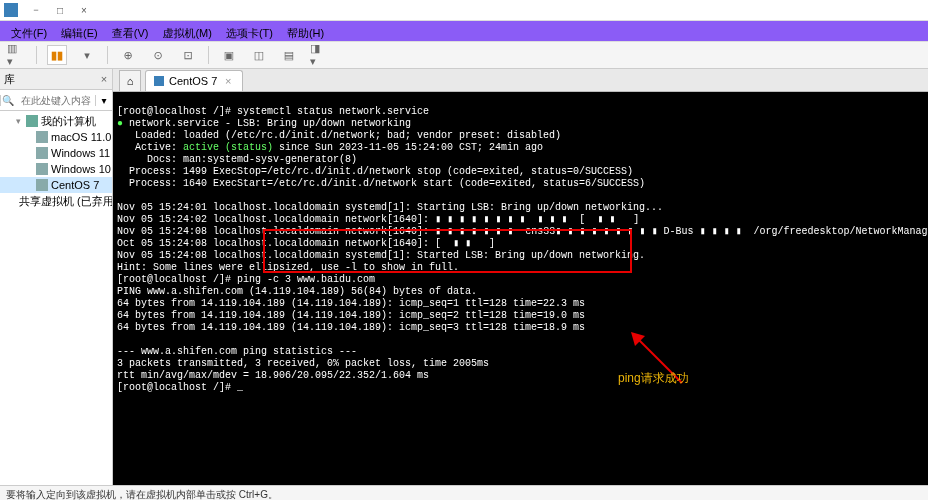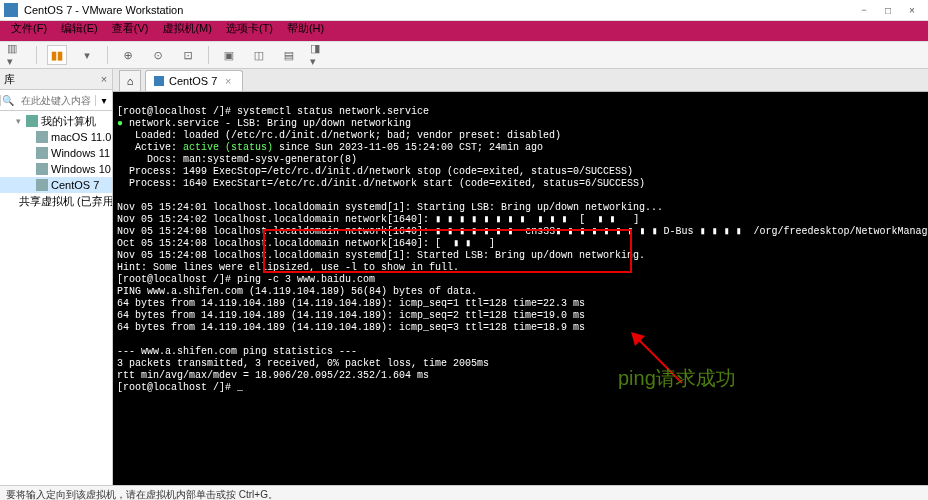--- a/index.html
+++ b/index.html
@@ -1,20 +1,20 @@
 <!DOCTYPE html>
 <html><head>
 <meta charset="utf-8">
 <style>
 html,body{margin:0;padding:0;width:928px;height:500px;font-family:"Microsoft YaHei","SimSun",sans-serif;font-size:11px;background:#f0f0f0;color:#000;overflow:hidden}
 .titlebar{height:20px;background:#fff;display:flex;align-items:center;padding:0 4px;border-bottom:1px solid #ddd}
 .titlebar .icon{width:14px;height:14px;background:#3a7fb8;margin-right:6px}
 .titlebar .title{flex:1;font-size:11px}
 .titlebar .winbtn{width:24px;height:16px;display:flex;align-items:center;justify-content:center;font-size:10px;color:#555}
-.menubar{height:20px;background:#be185d;display:flex;align-items:flex-start;padding:0 4px;border-bottom:1px solid #ddd}
+.menubar{height:20px;background:#8b5cf6;display:flex;align-items:flex-end;padding:0 4px;border-bottom:1px solid #ddd}
 .menubar .mitem{padding:0 7px;cursor:default}
 .toolbar{height:26px;background:#f5f5f5;display:flex;align-items:center;padding:0 6px;gap:10px;border-bottom:1px solid #ccc}
 .toolbar .sep{width:1px;height:18px;background:#ccc}
 .toolbar .tbtn{width:18px;height:18px;display:flex;align-items:center;justify-content:center;color:#666;border:1px solid transparent}
 .toolbar .tbtn.hl{border-color:#ccc;background:#fff}
 .body{display:flex;height:calc(500px - 20px - 20px - 26px - 18px)}
 .side{width:112px;background:#fff;border-right:1px solid #ccc;display:flex;flex-direction:column}
 .side-head{height:20px;background:#eee;display:flex;align-items:center;border-bottom:1px solid #ccc}
 .side-head .lbl{flex:1;padding-left:4px;font-size:11px}
 .side-head .x{width:16px;text-align:center;color:#666}
@@ -35,29 +35,28 @@
 .tab .dot{width:10px;height:10px;background:#3a7fb8}
 .tab .tx{width:12px;text-align:center;color:#999}
 .home{width:20px;height:20px;display:flex;align-items:center;justify-content:center;border:1px solid #bbb;border-bottom:none;background:#f3f3f3;margin-right:4px;font-size:11px}
 .term{flex:1;background:#000;color:#fff;font-family:"Consolas","Courier New",monospace;font-size:10px;line-height:12px;padding:2px 4px;white-space:pre;position:relative;overflow:hidden}
 .term .g{color:#6f6}
 .term .w{color:#fff}
 .term .dot{color:#54ff54}
 .redbox{position:absolute;border:2px solid #e60000;left:150px;top:137px;width:365px;height:40px}
 .arrow{position:absolute;left:466px;top:224px;width:60px;height:60px}
 .arrow svg{width:60px;height:60px}
-.ann{position:absolute;left:505px;top:280px;color:#4d7c0f;font-family:"Microsoft YaHei",sans-serif;font-size:20px;font-weight:400}
+.ann{position:absolute;left:505px;top:280px;color:#eab308;font-family:"Microsoft YaHei",sans-serif;font-size:12px;font-weight:400}
 .status{height:18px;background:#f5f5f5;border-top:1px solid #ccc;display:flex;align-items:center;padding:0 6px;font-size:10px;color:#333}
 </style>
 </head>
 <body>
 
 <div class="titlebar">
   <div class="icon"></div>
-  <div class="title">CentOS 7 - VMware Workstation</div>
   <div class="winbtn">－</div>
   <div class="winbtn">□</div>
   <div class="winbtn">×</div>
 </div>
 
 <div class="menubar">
   <div class="mitem">文件(F)</div>
   <div class="mitem">编辑(E)</div>
   <div class="mitem">查看(V)</div>
   <div class="mitem">虚拟机(M)</div>

